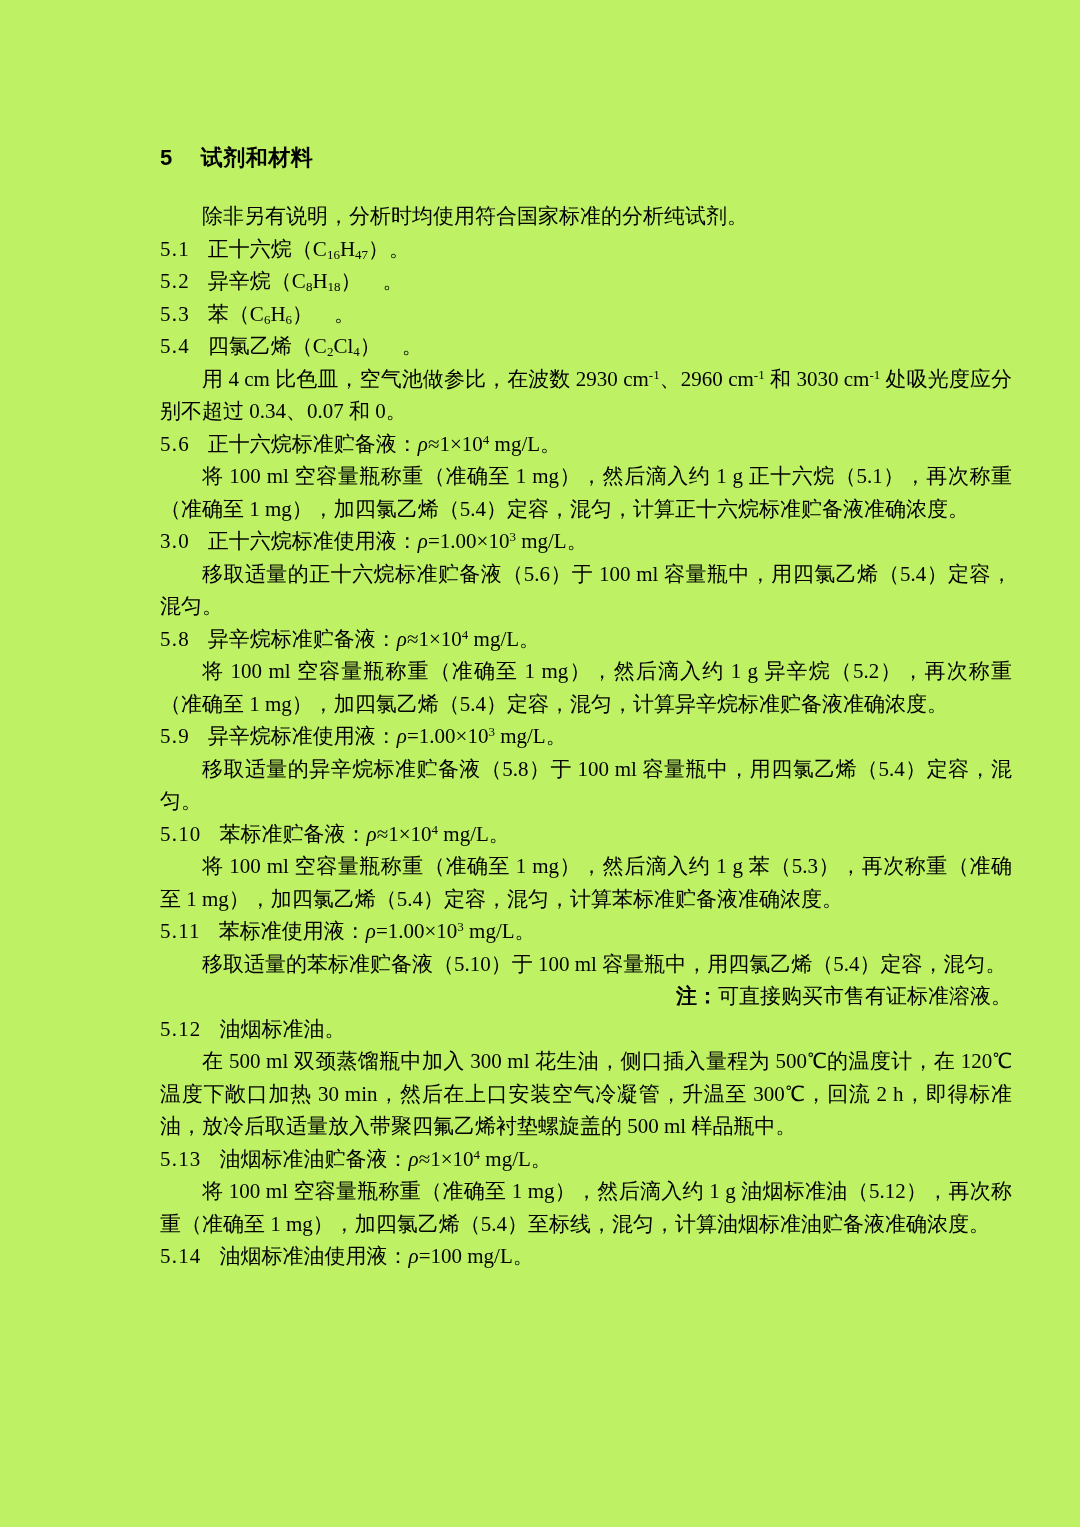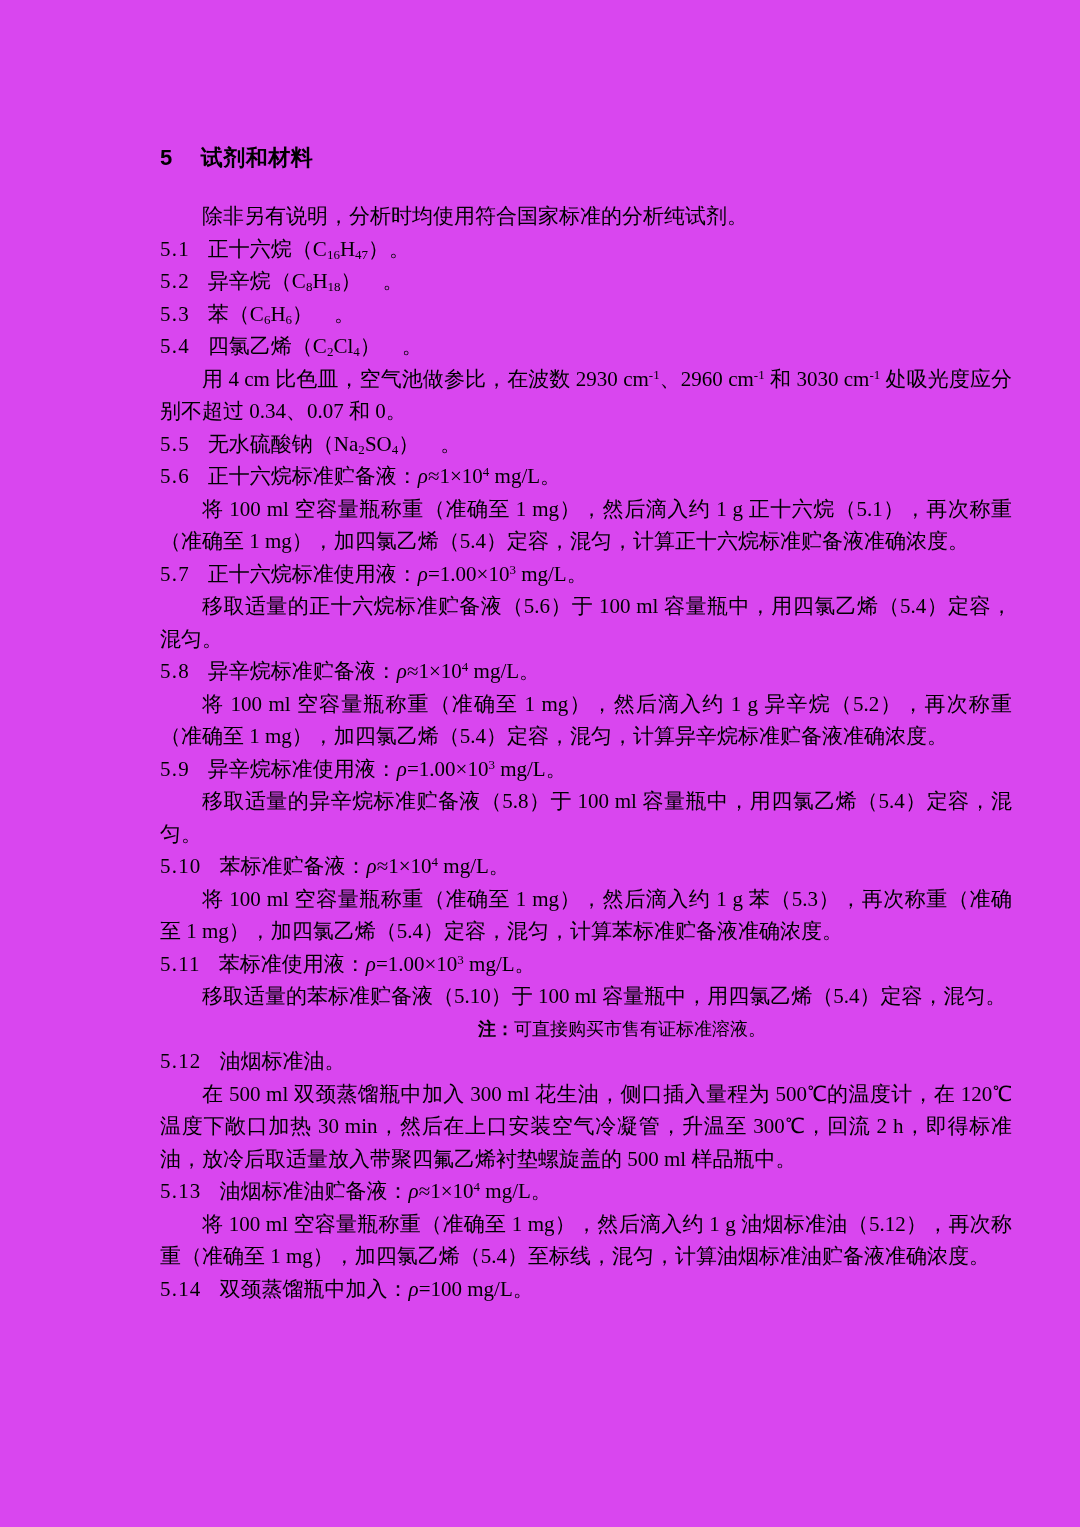--- a/index.html
+++ b/index.html
@@ -5,21 +5,21 @@
   html, body {
     margin: 0;
     padding: 0;
     background: #ffffff;
   }
   .page {
     position: relative;
     width: 1080px;
     height: 1527px;
     box-sizing: border-box;
-    background: #d946ef;
+    background: #bef264;
     padding: 141px 68px 0 160px;
     font-family: "Liberation Serif", serif;
     font-size: 21px;
     line-height: 32.5px;
     color: #000000;
     overflow: hidden;
   }
   .heading {
     margin: 0 0 26px 0;
     font-family: "Liberation Sans", sans-serif;
@@ -38,22 +38,22 @@
   .para {
     text-indent: 2em;
   }
   .clause-num {
     font-family: Liberation Serif, serif;
     letter-spacing: 1.2px;
     margin-right: 18px;
   }
   .note {
     padding-left: 72px;
-    font-size: 18px;
-    text-align: center;
+    font-size: 21px;
+    text-align: right;
   }
   .note-label {
     font-weight: bold;
   }
   .sub {
     font-size: 0.62em;
     vertical-align: -0.22em;
     line-height: 0;
   }
   .sup {
@@ -73,34 +73,33 @@
     <span class="h-num">5</span><span class="h-title">试剂和材料</span>
   </h1>
 
   <div id="content">
       <div class="block para"><span class="txt">除非另有说明，分析时均使用符合国家标准的分析纯试剂。</span></div>
       <div class="block clause"><span class="clause-num">5.1</span><span class="txt">正十六烷（C</span><span class="sub">16</span><span class="txt">H</span><span class="sub">47</span><span class="txt">）。</span></div>
       <div class="block clause"><span class="clause-num">5.2</span><span class="txt">异辛烷（C</span><span class="sub">8</span><span class="txt">H</span><span class="sub">18</span><span class="txt">）　。</span></div>
       <div class="block clause"><span class="clause-num">5.3</span><span class="txt">苯（C</span><span class="sub">6</span><span class="txt">H</span><span class="sub">6</span><span class="txt">）　。</span></div>
       <div class="block clause"><span class="clause-num">5.4</span><span class="txt">四氯乙烯（C</span><span class="sub">2</span><span class="txt">Cl</span><span class="sub">4</span><span class="txt">）　。</span></div>
       <div class="block para"><span class="txt">用 4 cm 比色皿，空气池做参比，在波数 2930 cm</span><span class="sup">-1</span><span class="txt">、2960 cm</span><span class="sup">-1</span><span class="txt"> 和 3030 cm</span><span class="sup">-1</span><span class="txt"> 处吸光度应分别不超过 0.34、0.07 和 0。</span></div>
-      <div class="block clause"><span class="clause-num">5.5</span><span class="txt">无水硫酸钠（Na</span><span class="sub">2</span><span class="txt">SO</span><span class="sub">4</span><span class="txt">）　。</span></div>
       <div class="block clause"><span class="clause-num">5.6</span><span class="txt">正十六烷标准贮备液：</span><span class="i">ρ</span><span class="txt">≈1×10</span><span class="sup">4</span><span class="txt"> mg/L。</span></div>
       <div class="block para"><span class="txt">将 100 ml 空容量瓶称重（准确至 1 mg），然后滴入约 1 g 正十六烷（5.1），再次称重（准确至 1 mg），加四氯乙烯（5.4）定容，混匀，计算正十六烷标准贮备液准确浓度。</span></div>
-      <div class="block clause"><span class="clause-num">5.7</span><span class="txt">正十六烷标准使用液：</span><span class="i">ρ</span><span class="txt">=1.00×10</span><span class="sup">3</span><span class="txt"> mg/L。</span></div>
+      <div class="block clause"><span class="clause-num">3.0</span><span class="txt">正十六烷标准使用液：</span><span class="i">ρ</span><span class="txt">=1.00×10</span><span class="sup">3</span><span class="txt"> mg/L。</span></div>
       <div class="block para"><span class="txt">移取适量的正十六烷标准贮备液（5.6）于 100 ml 容量瓶中，用四氯乙烯（5.4）定容，混匀。</span></div>
       <div class="block clause"><span class="clause-num">5.8</span><span class="txt">异辛烷标准贮备液：</span><span class="i">ρ</span><span class="txt">≈1×10</span><span class="sup">4</span><span class="txt"> mg/L。</span></div>
       <div class="block para"><span class="txt">将 100 ml 空容量瓶称重（准确至 1 mg），然后滴入约 1 g 异辛烷（5.2），再次称重（准确至 1 mg），加四氯乙烯（5.4）定容，混匀，计算异辛烷标准贮备液准确浓度。</span></div>
       <div class="block clause"><span class="clause-num">5.9</span><span class="txt">异辛烷标准使用液：</span><span class="i">ρ</span><span class="txt">=1.00×10</span><span class="sup">3</span><span class="txt"> mg/L。</span></div>
       <div class="block para"><span class="txt">移取适量的异辛烷标准贮备液（5.8）于 100 ml 容量瓶中，用四氯乙烯（5.4）定容，混匀。</span></div>
       <div class="block clause"><span class="clause-num">5.10</span><span class="txt">苯标准贮备液：</span><span class="i">ρ</span><span class="txt">≈1×10</span><span class="sup">4</span><span class="txt"> mg/L。</span></div>
       <div class="block para"><span class="txt">将 100 ml 空容量瓶称重（准确至 1 mg），然后滴入约 1 g 苯（5.3），再次称重（准确至 1 mg），加四氯乙烯（5.4）定容，混匀，计算苯标准贮备液准确浓度。</span></div>
       <div class="block clause"><span class="clause-num">5.11</span><span class="txt">苯标准使用液：</span><span class="i">ρ</span><span class="txt">=1.00×10</span><span class="sup">3</span><span class="txt"> mg/L。</span></div>
       <div class="block para"><span class="txt">移取适量的苯标准贮备液（5.10）于 100 ml 容量瓶中，用四氯乙烯（5.4）定容，混匀。</span></div>
       <div class="block note"><span class="note-label">注：</span><span class="txt">可直接购买市售有证标准溶液。</span></div>
       <div class="block clause"><span class="clause-num">5.12</span><span class="txt">油烟标准油。</span></div>
       <div class="block para"><span class="txt">在 500 ml 双颈蒸馏瓶中加入 300 ml 花生油，侧口插入量程为 500℃的温度计，在 120℃温度下敞口加热 30 min，然后在上口安装空气冷凝管，升温至 300℃，回流 2 h，即得标准油，放冷后取适量放入带聚四氟乙烯衬垫螺旋盖的 500 ml 样品瓶中。</span></div>
       <div class="block clause"><span class="clause-num">5.13</span><span class="txt">油烟标准油贮备液：</span><span class="i">ρ</span><span class="txt">≈1×10</span><span class="sup">4</span><span class="txt"> mg/L。</span></div>
       <div class="block para"><span class="txt">将 100 ml 空容量瓶称重（准确至 1 mg），然后滴入约 1 g 油烟标准油（5.12），再次称重（准确至 1 mg），加四氯乙烯（5.4）至标线，混匀，计算油烟标准油贮备液准确浓度。</span></div>
-      <div class="block clause"><span class="clause-num">5.14</span><span class="txt">双颈蒸馏瓶中加入：</span><span class="i">ρ</span><span class="txt">=100 mg/L。</span></div>
+      <div class="block clause"><span class="clause-num">5.14</span><span class="txt">油烟标准油使用液：</span><span class="i">ρ</span><span class="txt">=100 mg/L。</span></div>
     </div>
 
 </div>
 
 </body></html>

